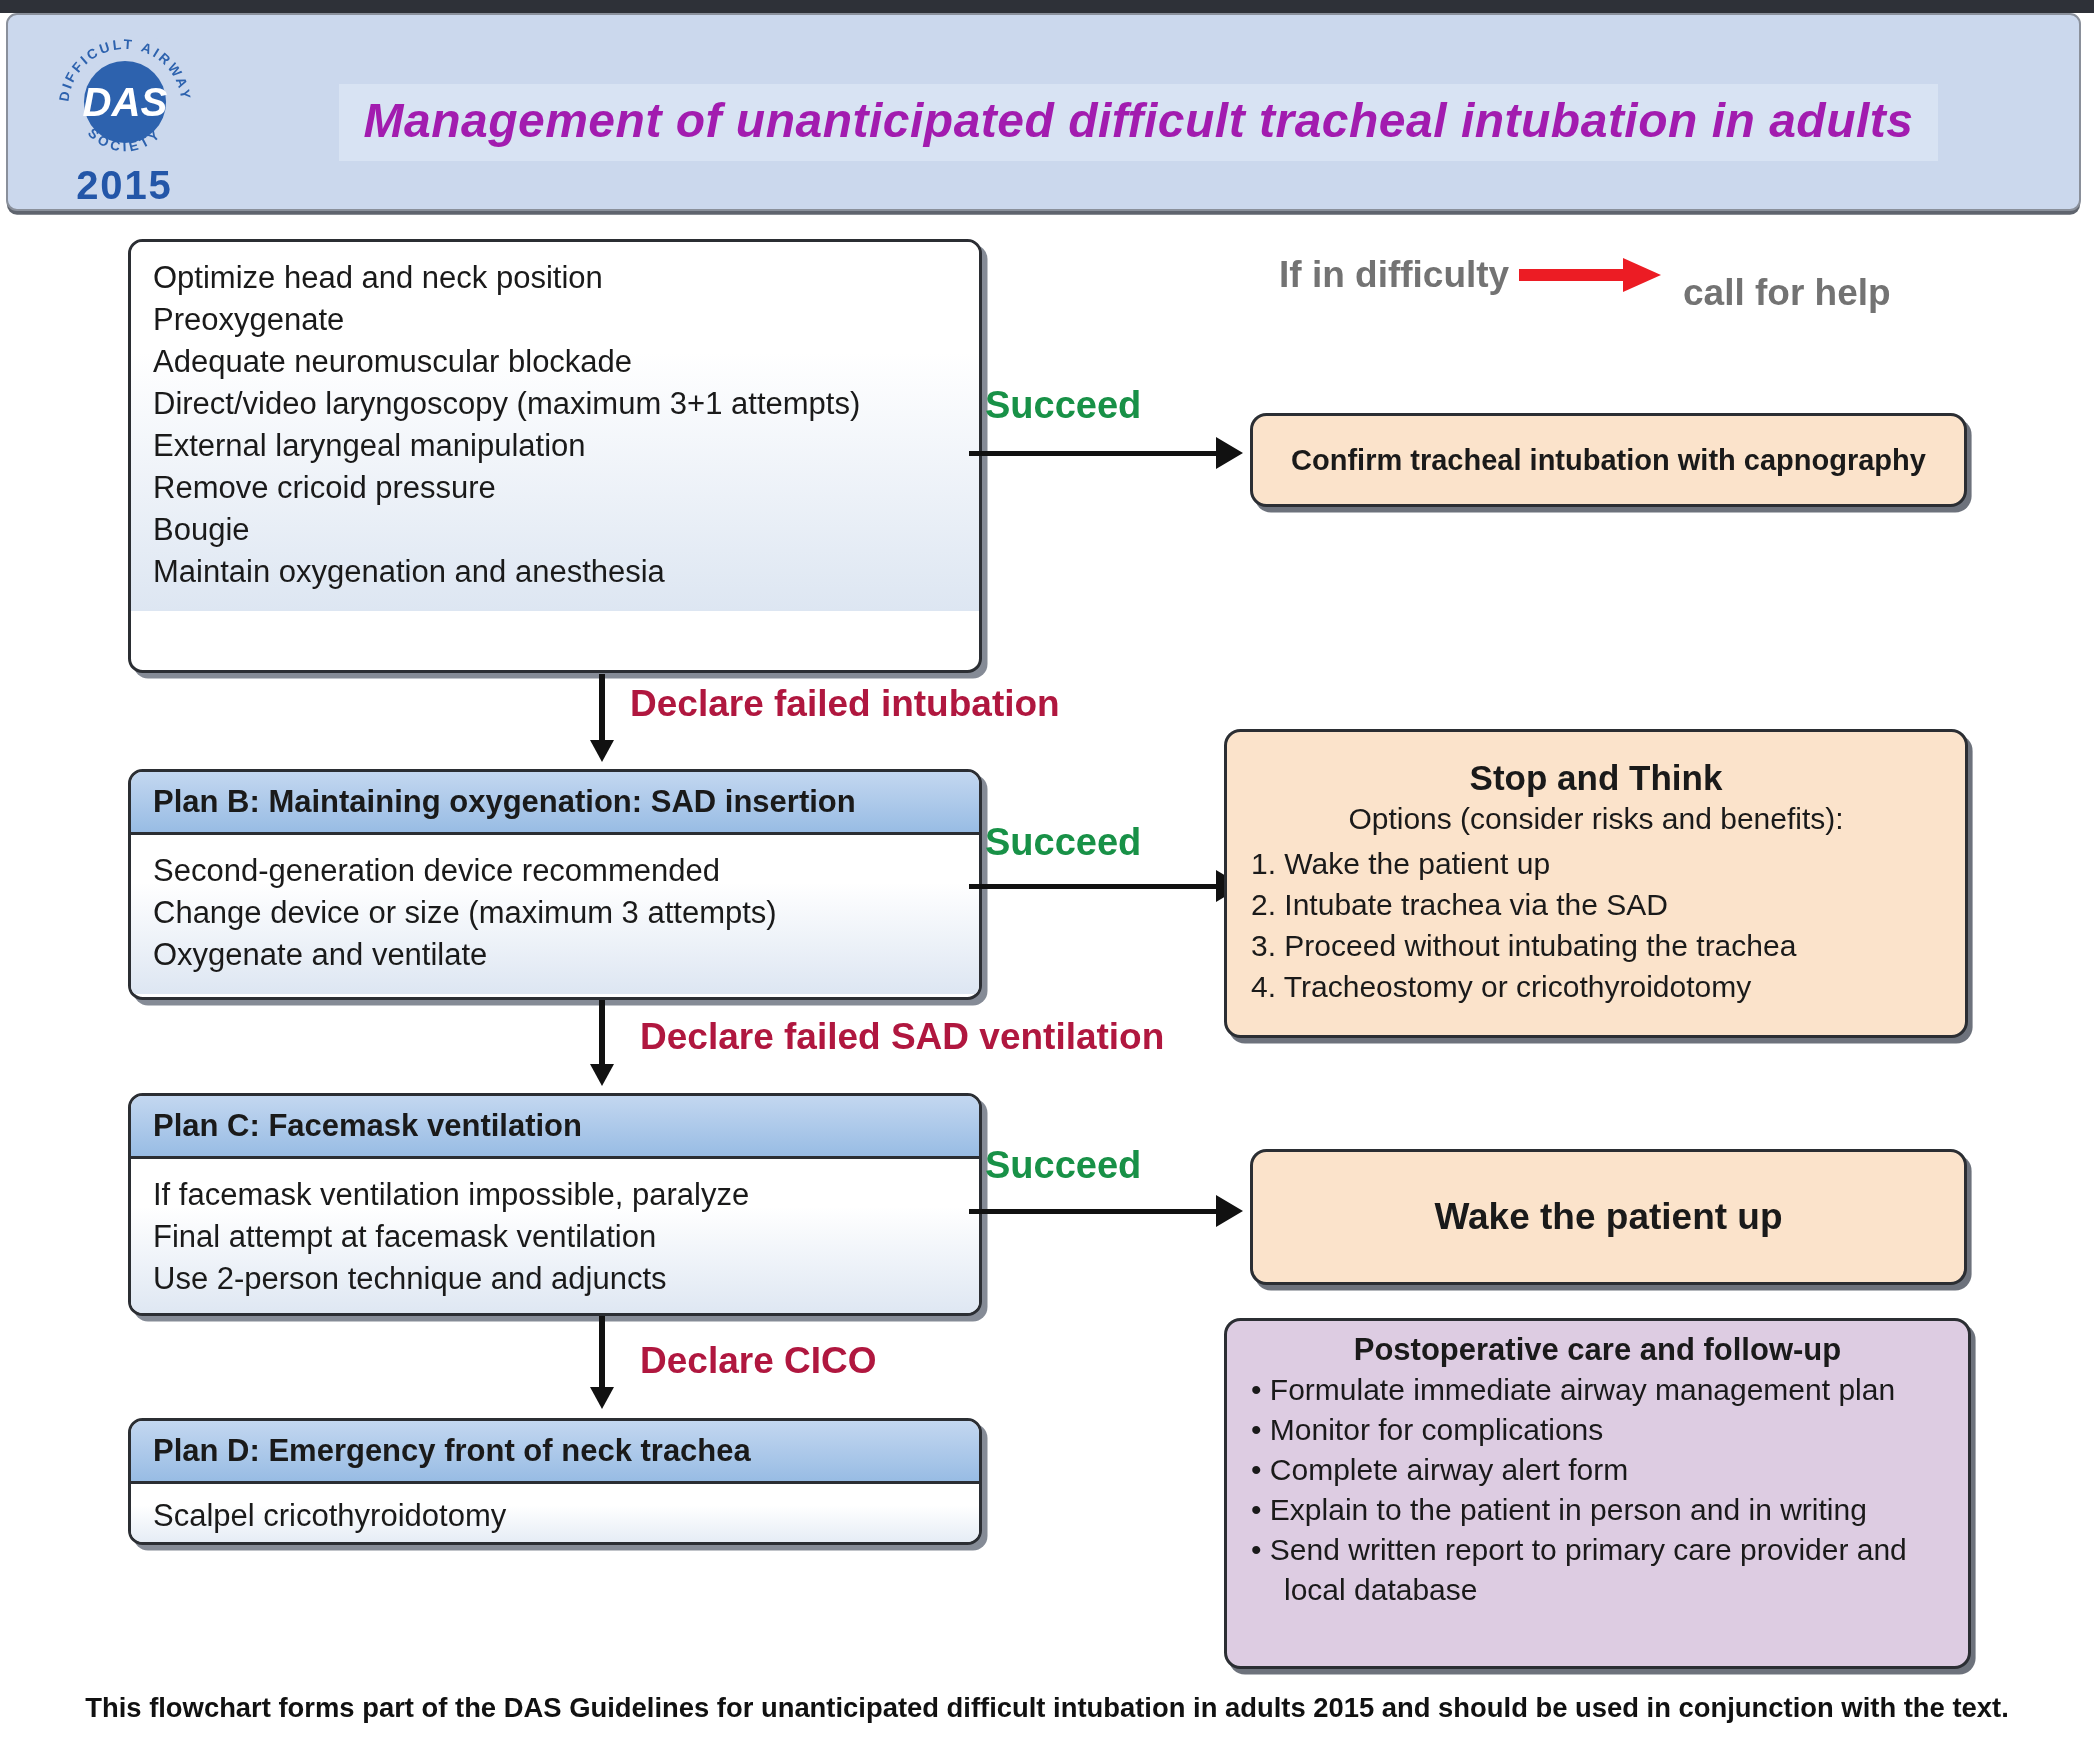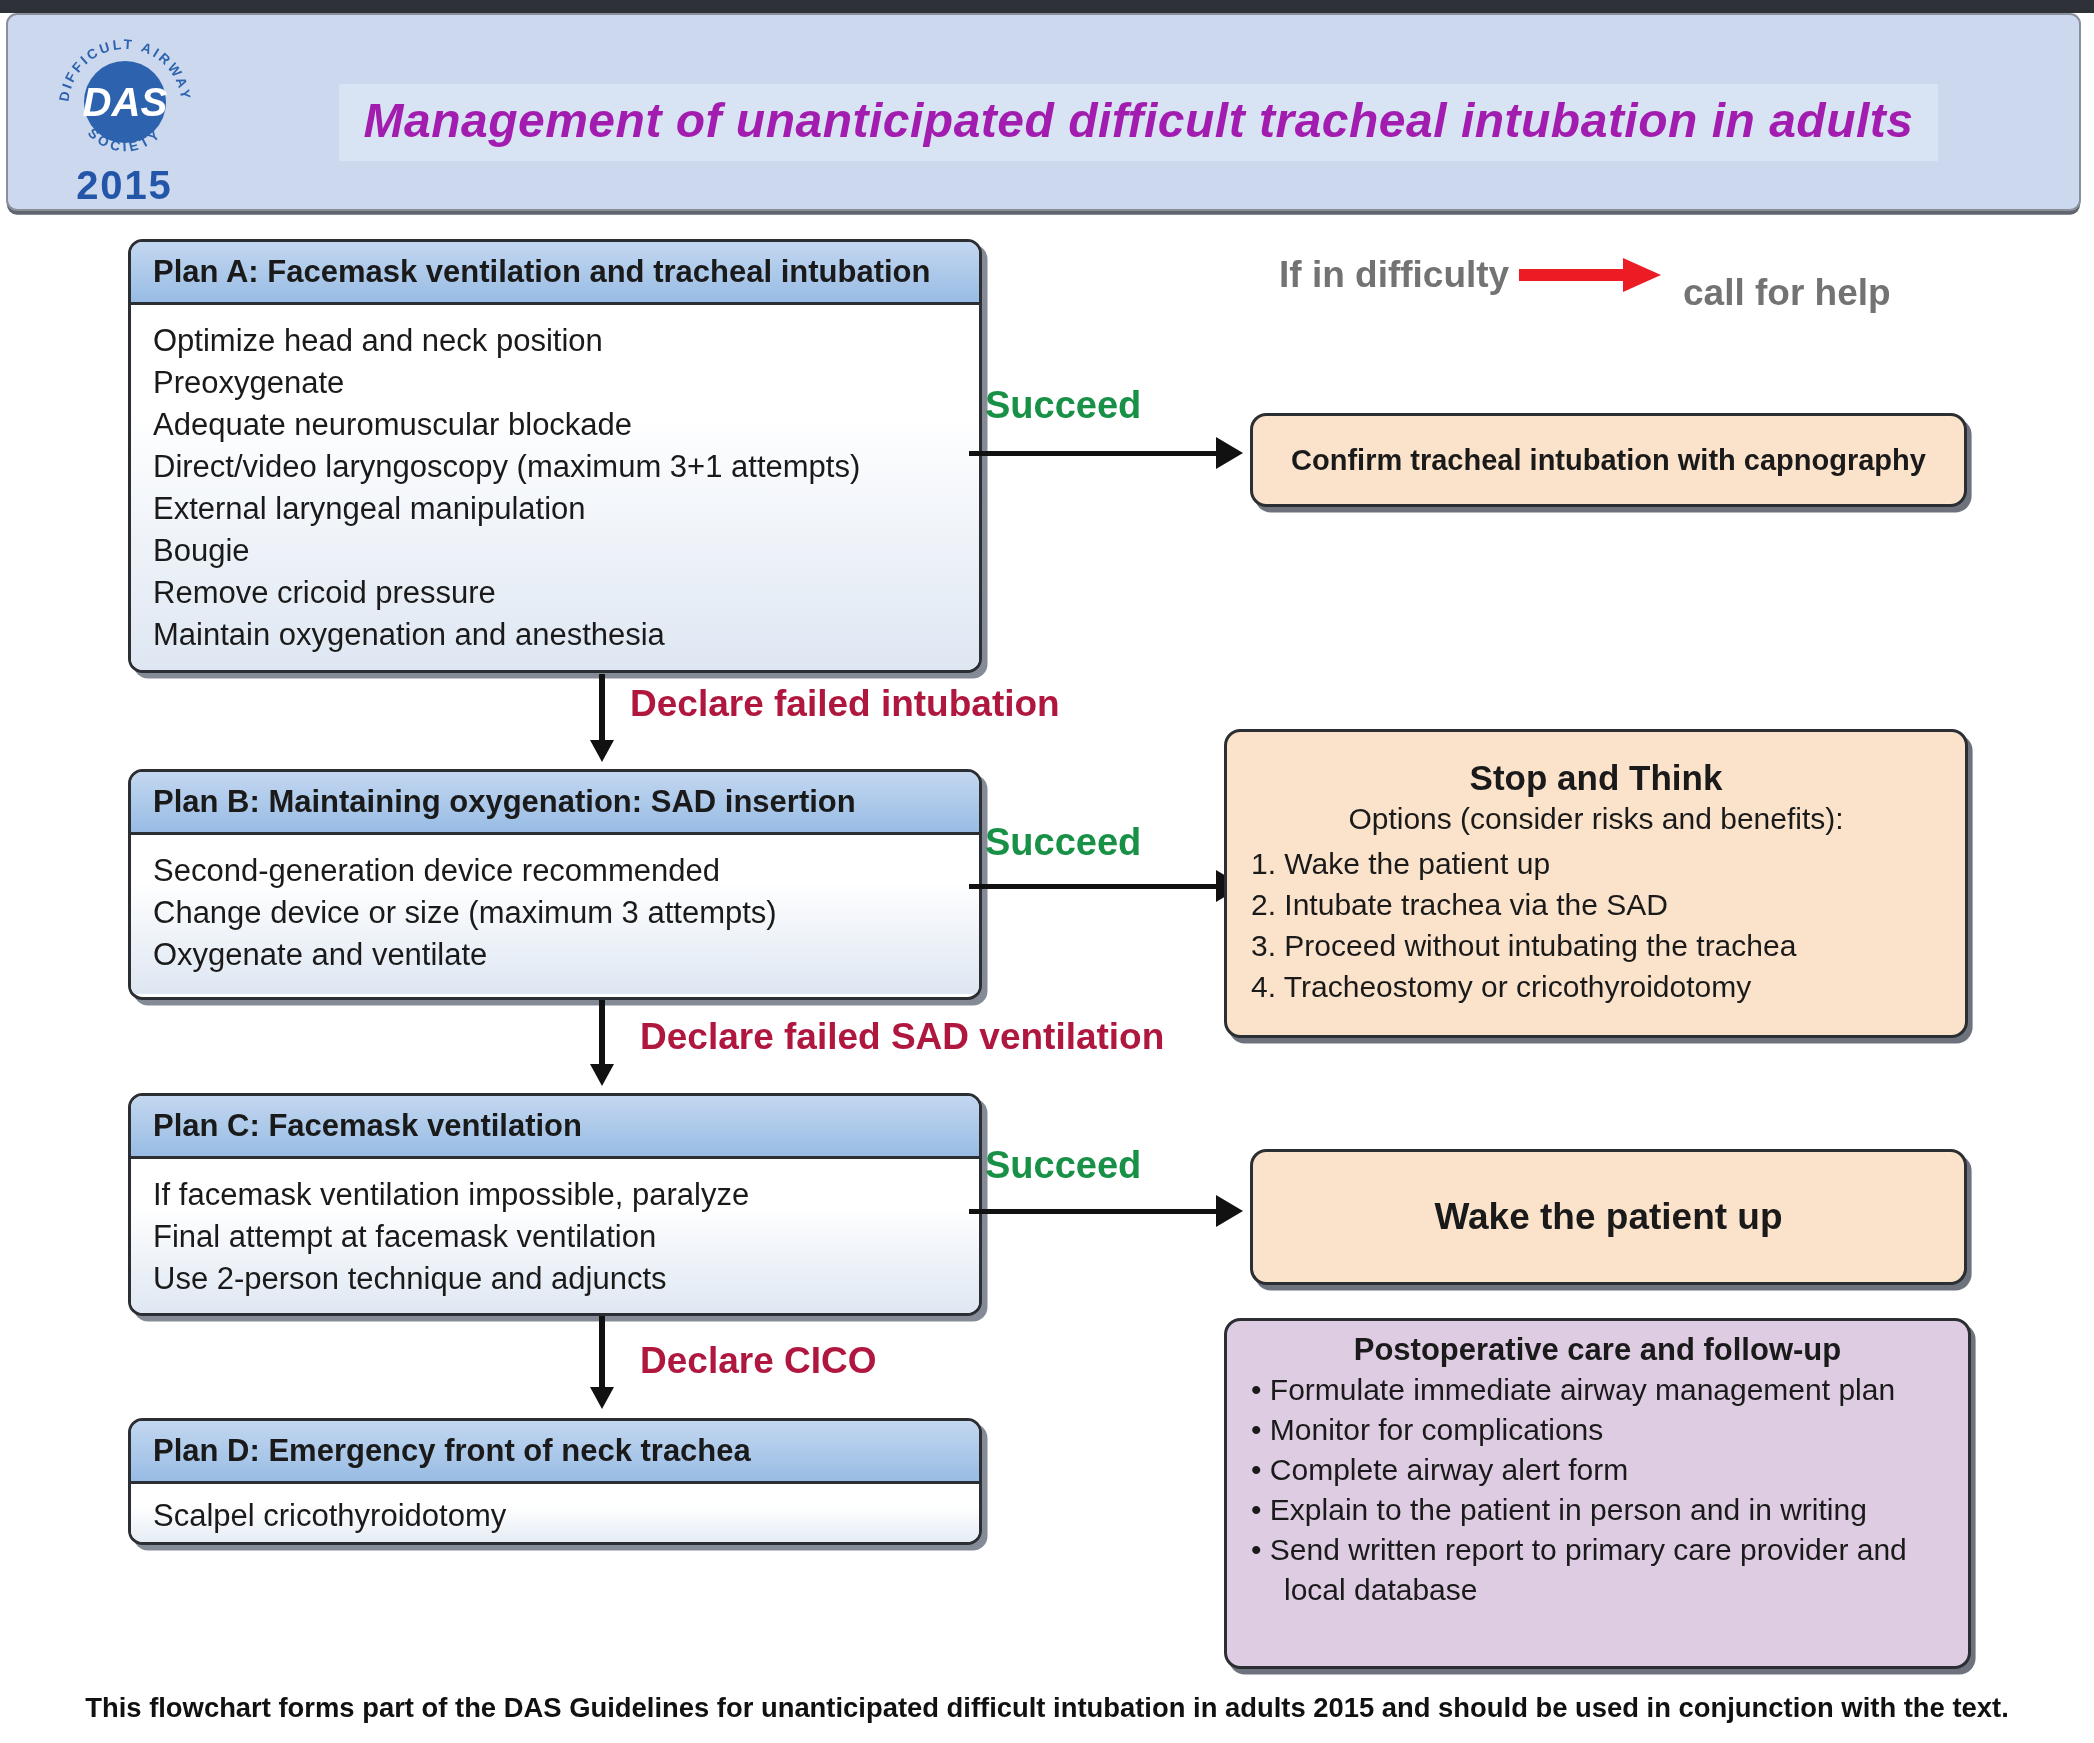--- a/index.html
+++ b/index.html
@@ -118,30 +118,29 @@
   </div>
 
   <div class="difficulty-label" style="left:1279px;top:254px;">If in difficulty</div>
   <div class="h-arrow red-arrow" style="left:1519px;top:258px;width:143px;">
     <div class="shaft" style="width:108px;"></div>
     <div class="head" style="left:104px;"></div>
   </div>
   <div class="difficulty-label" style="left:1683px;top:272px;">call for help</div>
 
   <div class="plan" style="top:239px;height:428px;">
-    <div class="plan-header">Plan A: Facemask ventilation and tracheal intubation</div>
     <div class="plan-body">
       <ul>
           <li>Optimize head and neck position</li>
           <li>Preoxygenate</li>
           <li>Adequate neuromuscular blockade</li>
           <li>Direct/video laryngoscopy (maximum 3+1 attempts)</li>
           <li>External laryngeal manipulation</li>
+          <li>Remove cricoid pressure</li>
           <li>Bougie</li>
-          <li>Remove cricoid pressure</li>
           <li>Maintain oxygenation and anesthesia</li>
         </ul>
     </div>
   </div>
 
   <div class="succeed" style="left:985px;top:384px;">Succeed</div>
   <div class="h-arrow" style="left:969px;top:437px;width:274px;">
     <div class="shaft" style="width:249px;"></div>
     <div class="head" style="left:247px;"></div>
   </div>

